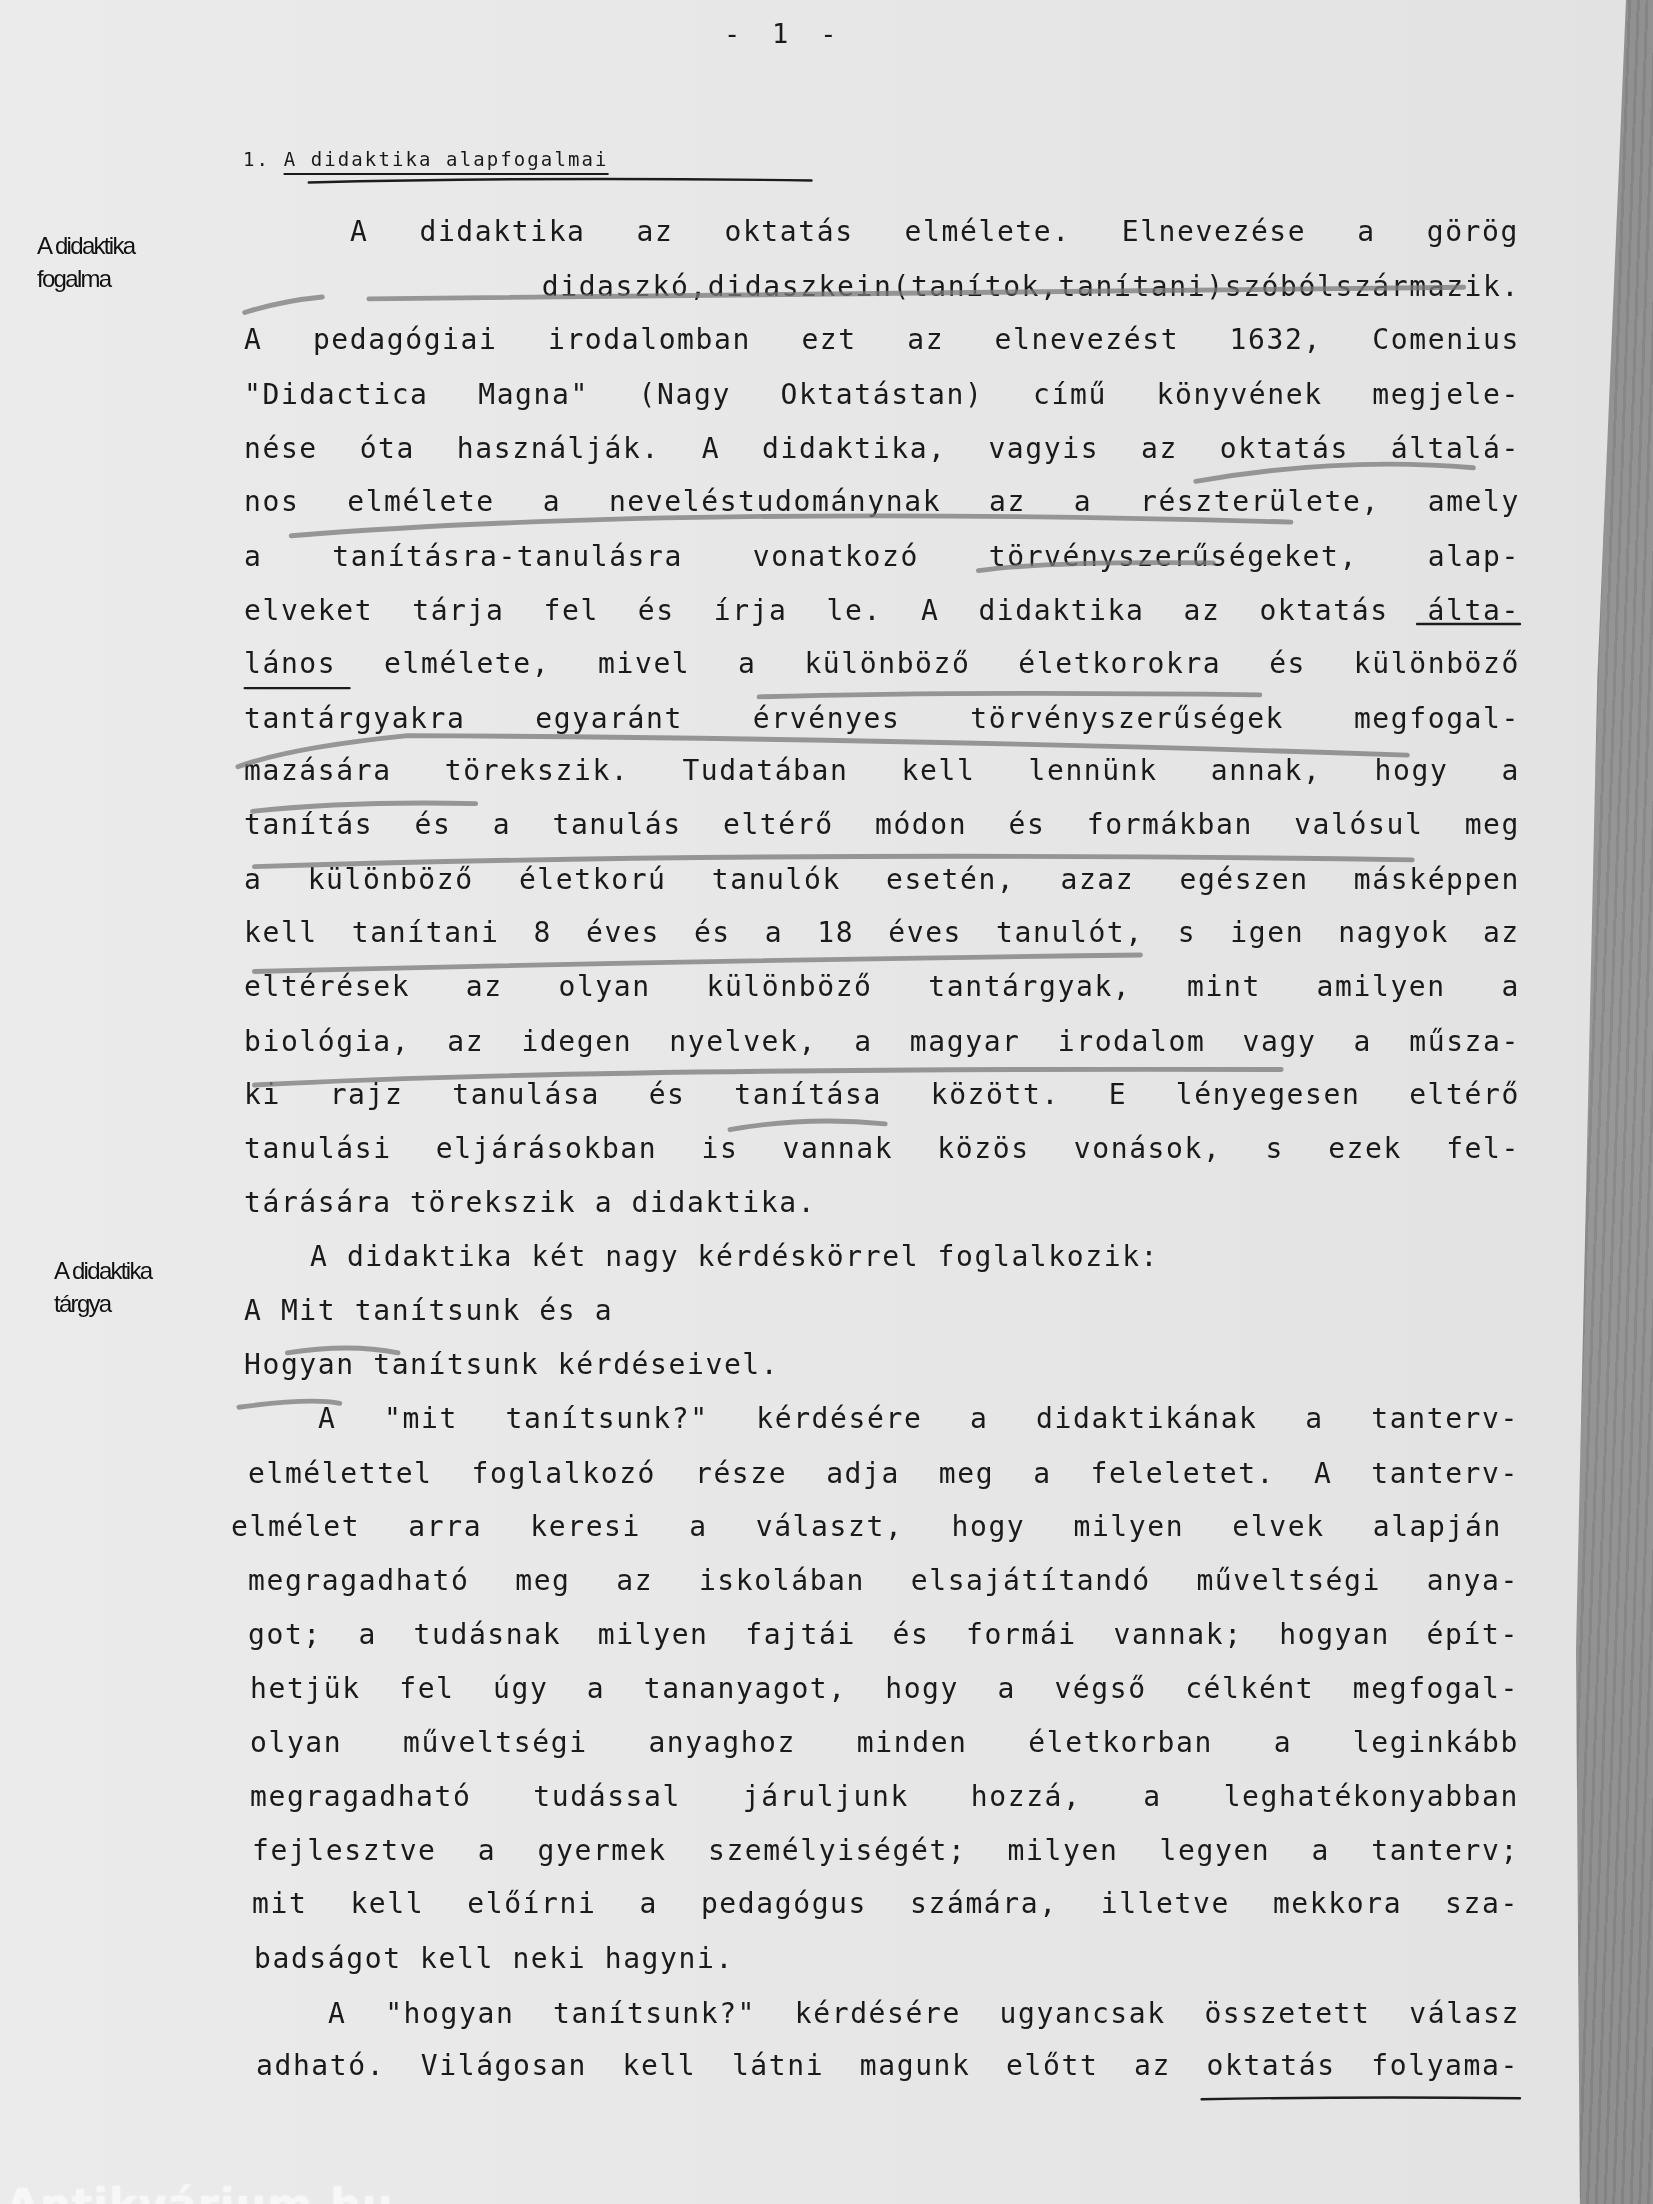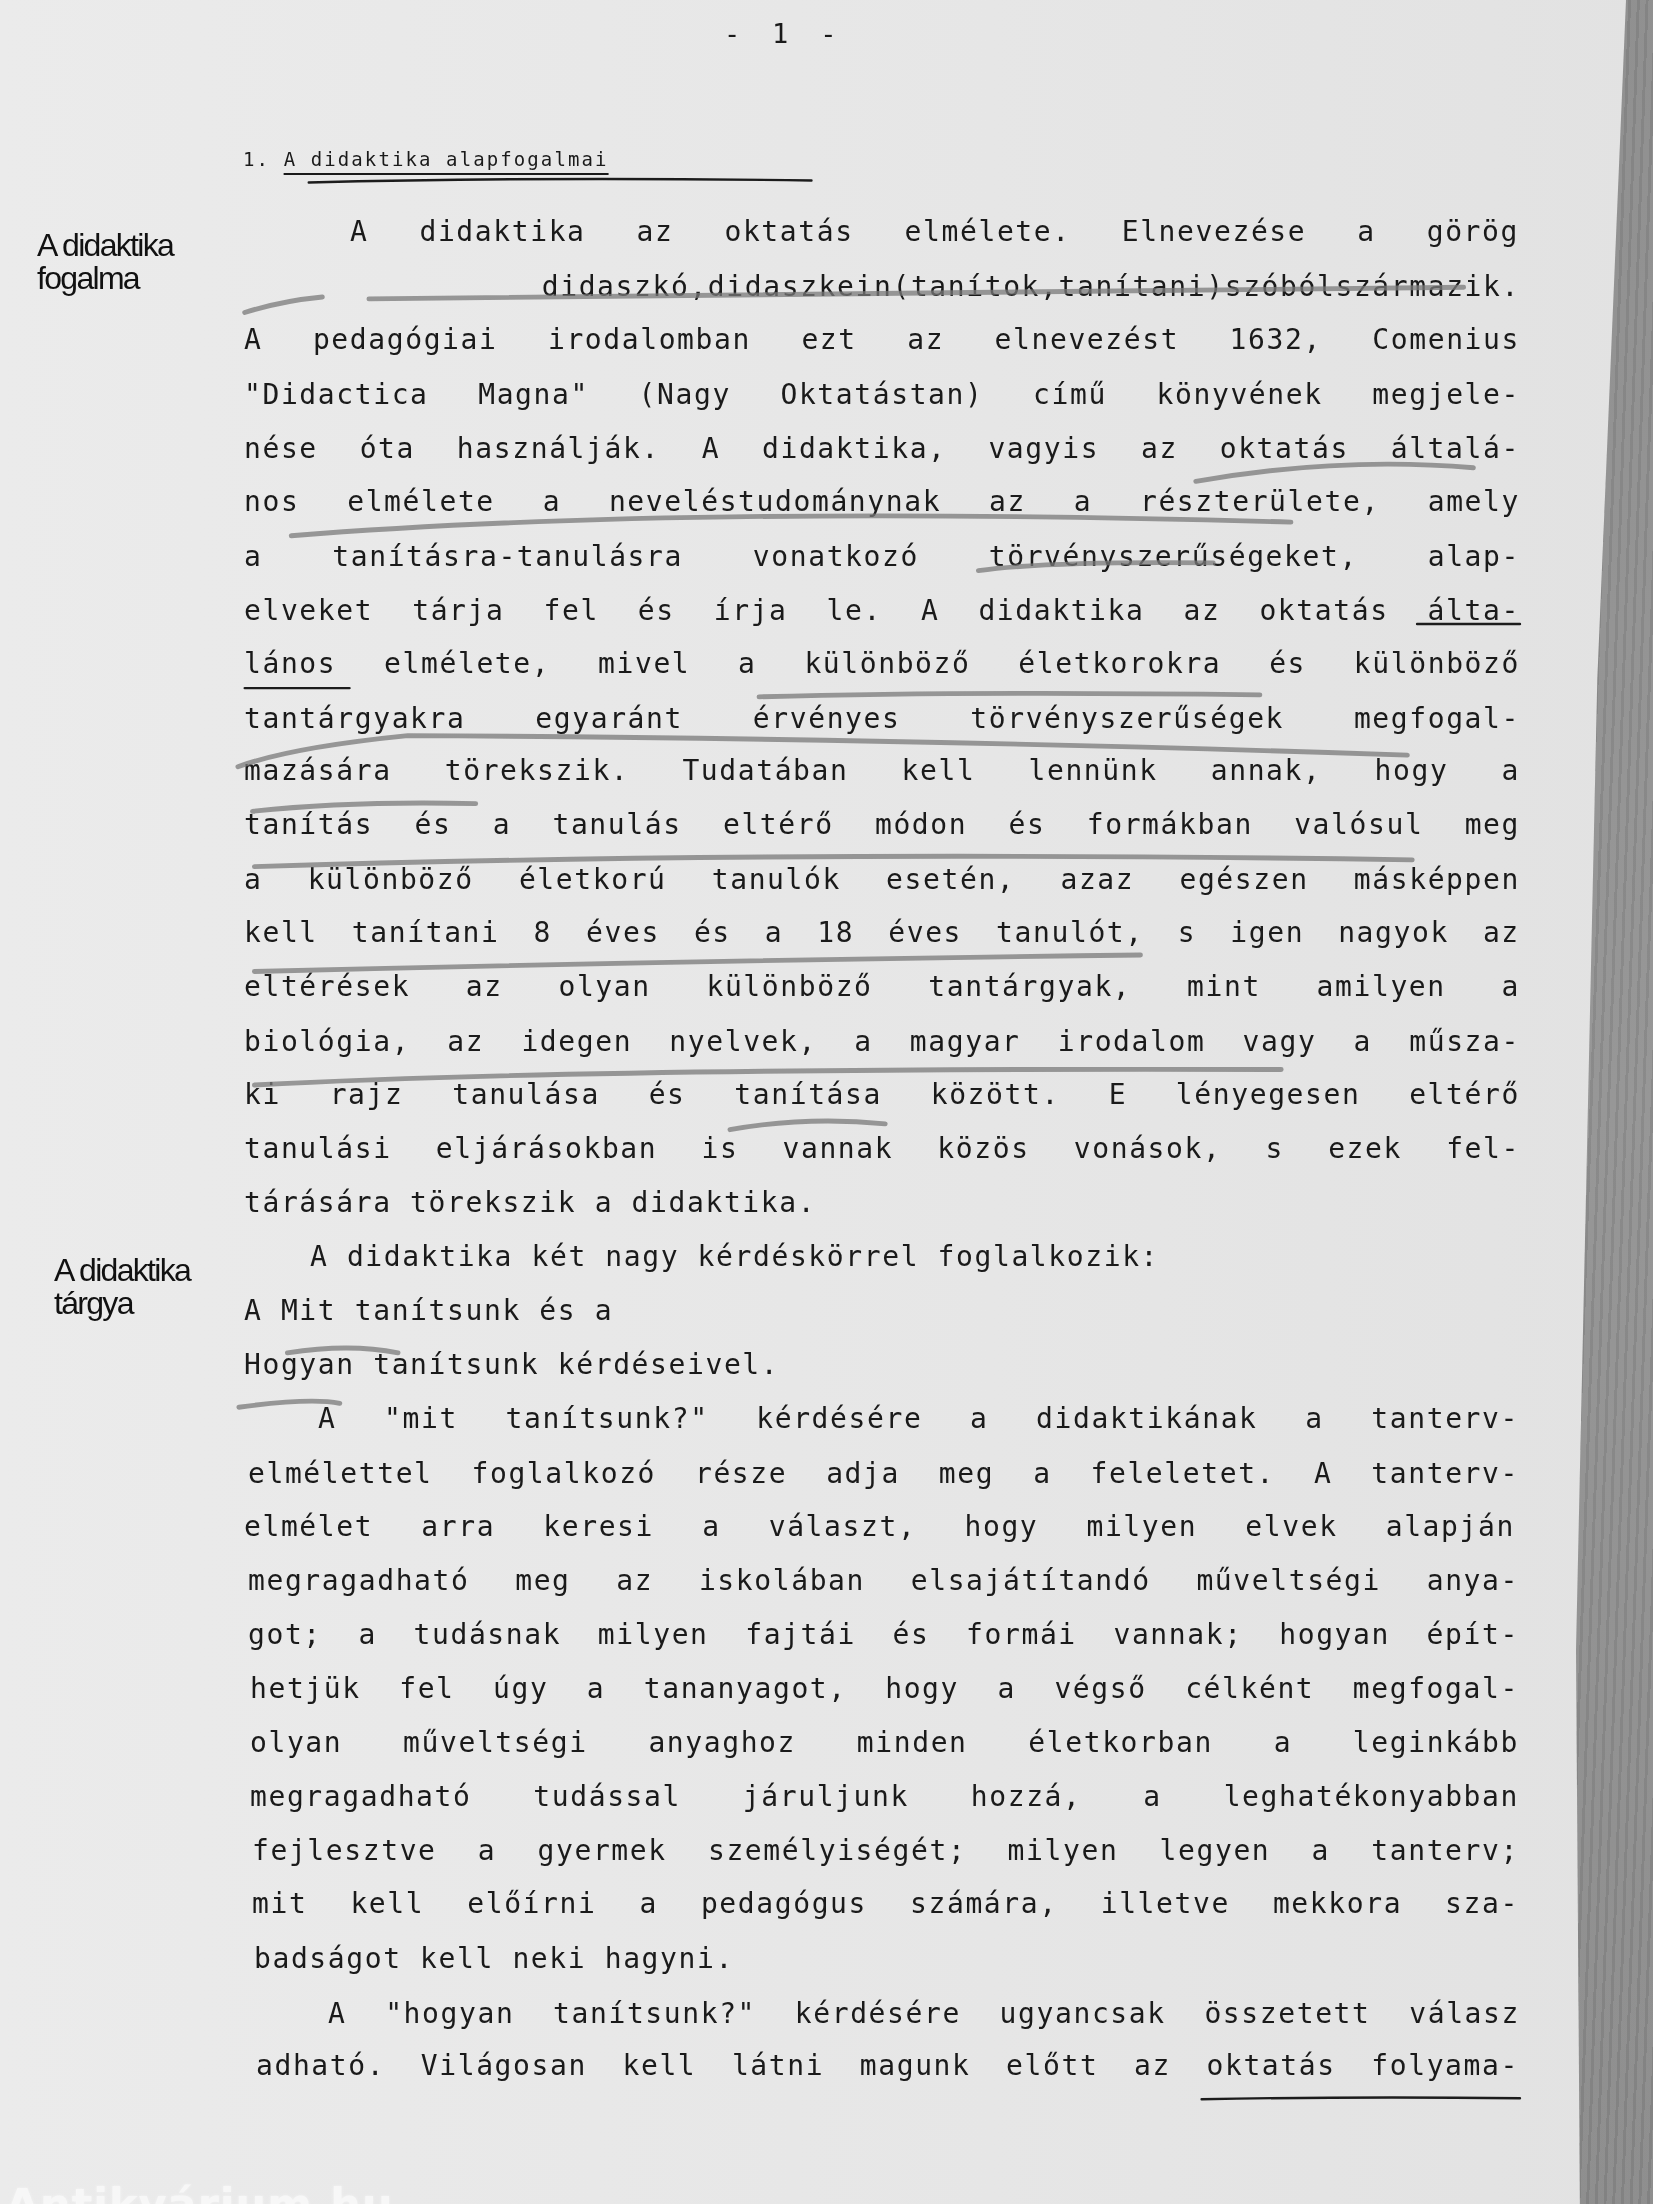--- a/index.html
+++ b/index.html
@@ -23,21 +23,21 @@
   .page-number {
     position: absolute; top: 17.5px; left: 724px; font-size: 27px; letter-spacing: 7.8px;
   }
   .heading {
     position: absolute; top: 148px; left: 243px; font-size: 19px; letter-spacing: 2.1px;
     white-space: pre;
   }
   .heading .ul { text-decoration: underline; text-decoration-thickness: 1.9px; text-underline-offset: 6.8px; }
   .margin-note {
     position: absolute; font-family: "Liberation Sans Narrow", "Liberation Sans", sans-serif;
-    font-size: 32px; line-height: 33px; letter-spacing: -1.7px; color: #111;
+    font-size: 24px; line-height: 33px; letter-spacing: -1.7px; color: #111;
   }
   .line {
     position: absolute; left: 244px; width: 1277px; font-size: 28px; height: 39px;
     text-align: justify; text-align-last: justify; white-space: nowrap;
     display: flex; justify-content: space-between; letter-spacing: 1.6px;
   }
   .line.free { display: block; text-align: right; text-align-last: auto; width: auto; }
   .line span.w { white-space: pre; }
   .pencil { position: absolute; left: 0; top: 0; width: 1654px; height: 2205px; pointer-events: none; }
   .pencil path { fill: none; stroke: #7a7a7a; stroke-width: 5; stroke-linecap: round; opacity: 0.75; }
@@ -272,21 +272,21 @@
       <span class="w">elmélettel</span>
       <span class="w">foglalkozó</span>
       <span class="w">része</span>
       <span class="w">adja</span>
       <span class="w">meg</span>
       <span class="w">a</span>
       <span class="w">feleletet.</span>
       <span class="w">A</span>
       <span class="w">tanterv-</span>
     </div>
-    <div class="line" style="top: 1510px; left: 244px; width: 1271px;">
+    <div class="line" style="top: 1510px; left: 231px; width: 1271px;">
       <span class="w">elmélet</span>
       <span class="w">arra</span>
       <span class="w">keresi</span>
       <span class="w">a</span>
       <span class="w">választ,</span>
       <span class="w">hogy</span>
       <span class="w">milyen</span>
       <span class="w">elvek</span>
       <span class="w">alapján</span>
     </div>

